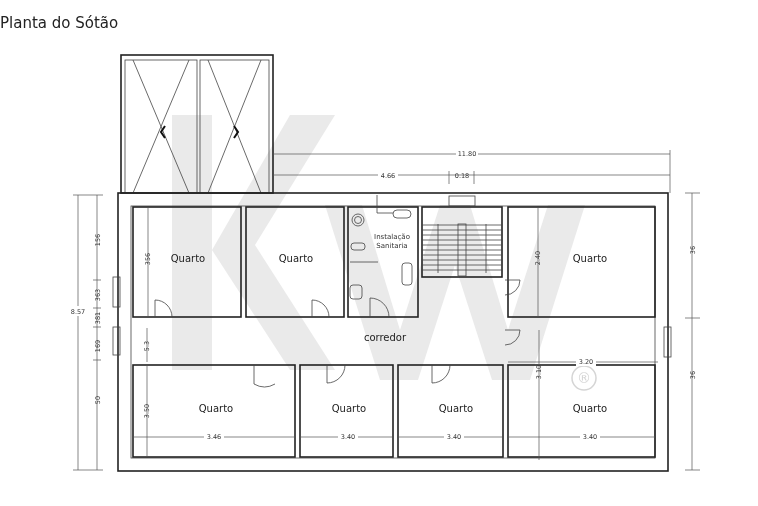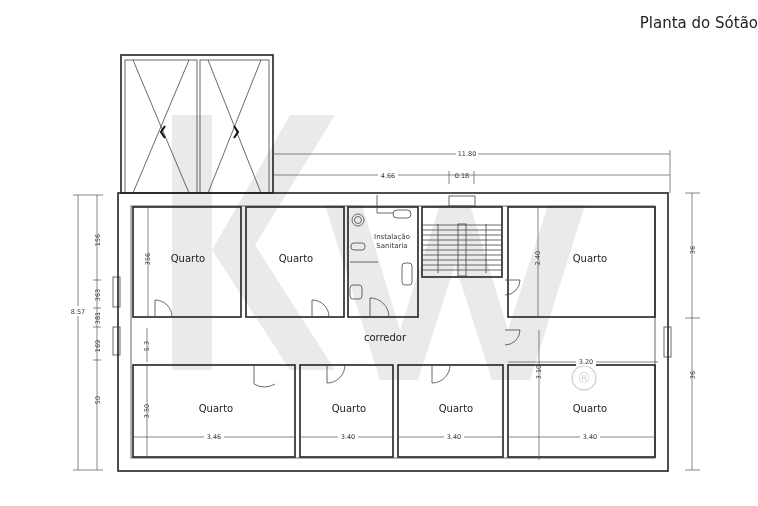--- a/index.html
+++ b/index.html
@@ -1,17 +1,17 @@
 <!DOCTYPE html>
 <html><head>
 <meta charset="utf-8">
 <style>
   html, body { margin: 0; padding: 0; background: #ffffff; }
   body { width: 758px; height: 506px; position: relative; overflow: hidden; font-family: "DejaVu Sans", sans-serif; }
-  .title { position: absolute; top: 14px; left: 0; width: 758px; text-align: right; font-size: 15px; color: #222; font-family: "DejaVu Sans", sans-serif; }
+  .title { position: absolute; top: 14px; left: 0; width: 758px; text-align: left; font-size: 15px; color: #222; font-family: "DejaVu Sans", sans-serif; }
   svg { position: absolute; left: 0; top: 0; }
   .wall { fill: none; stroke: #222; stroke-width: 1.6; }
   .thin { fill: none; stroke: #444; stroke-width: 0.8; }
   .dim { stroke: #555; stroke-width: 0.7; fill: none; }
   .dimtxt { font-size: 6.5px; fill: #333; font-family: "DejaVu Sans", sans-serif; }
   .room { font-size: 10px; fill: #222; font-family: "DejaVu Sans", sans-serif; }
   .small { font-size: 7px; fill: #333; font-family: "DejaVu Sans", sans-serif; }
   .wm { fill: #d9d9d9; opacity: 0.55; }
 </style>
 </head>

